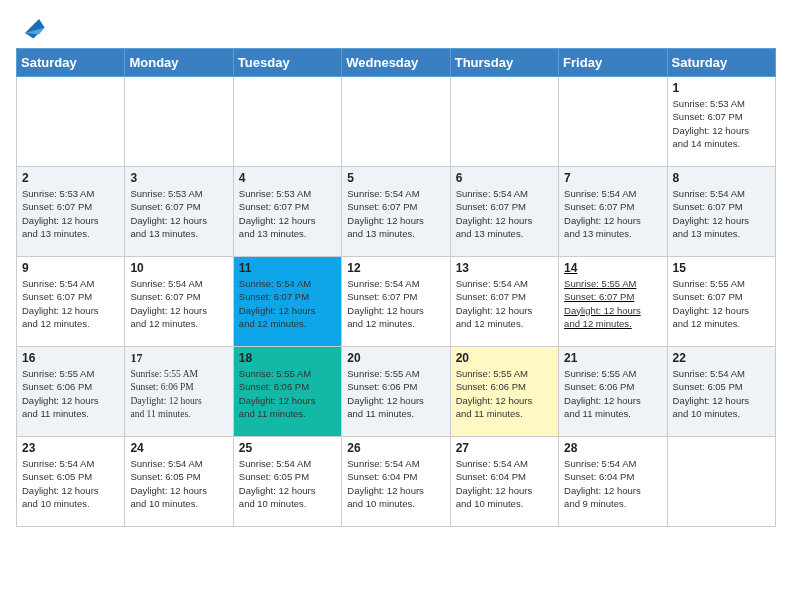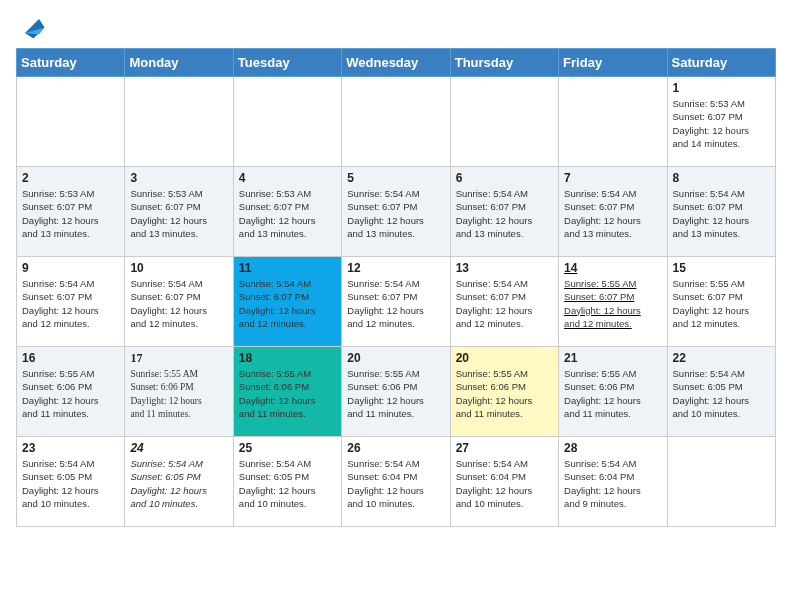--- a/index.html
+++ b/index.html
@@ -295,21 +295,21 @@
         </td>
       </tr>
       <tr>
         <td style="background: rgb(255, 255, 255); margin-left: 16px;">
           <span class="day-num">23</span>
           <div class="day-info" style="white-space: pre-line;">Sunrise: 5:54 AM
 Sunset: 6:05 PM
 Daylight: 12 hours
 and 10 minutes.</div>
         </td>
-        <td style="background: rgb(255, 255, 255); font-style: italic;">
+        <td style="background: rgb(255, 255, 255);">
           <span class="day-num">24</span>
           <div class="day-info" style="white-space: pre-line;">Sunrise: 5:54 AM
 Sunset: 6:05 PM
 Daylight: 12 hours
 and 10 minutes.</div>
         </td>
         <td style="background: rgb(255, 255, 255);">
           <span class="day-num">25</span>
           <div class="day-info" style="white-space: pre-line;">Sunrise: 5:54 AM
 Sunset: 6:05 PM

